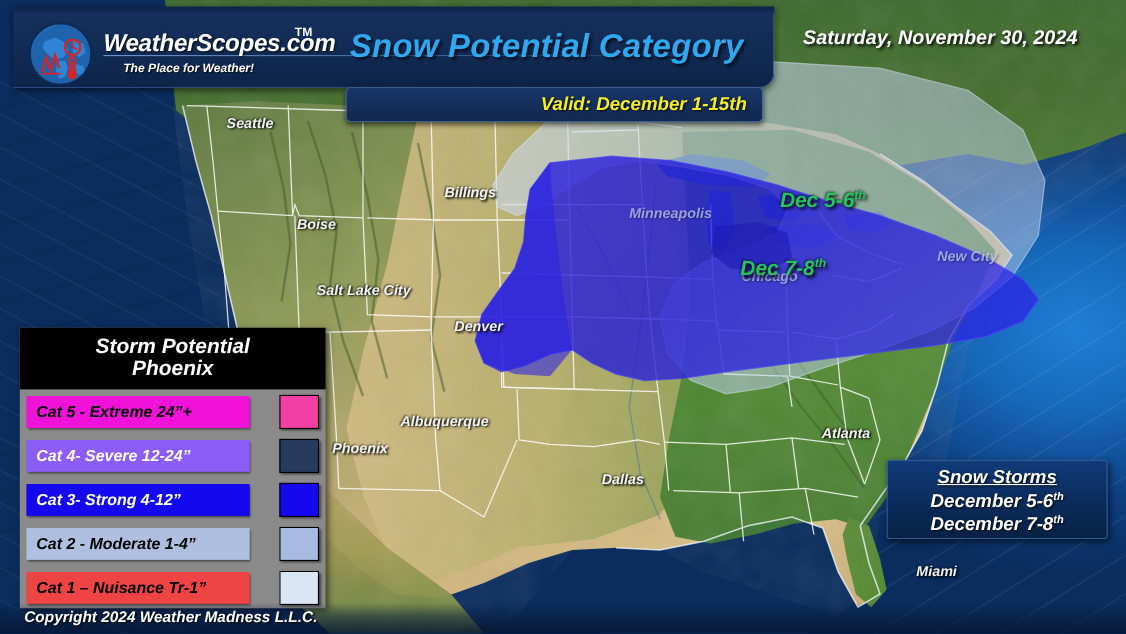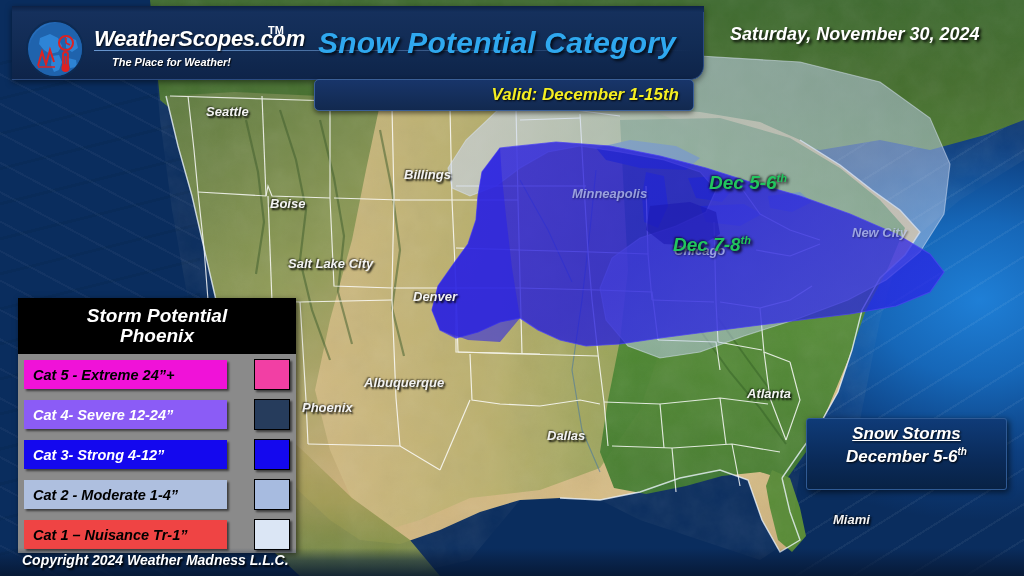--- a/index.html
+++ b/index.html
@@ -541,18 +541,21 @@
           <div class="legend-swatch" style="background: rgb(219, 230, 245);"></div>
         </div>
       </div>
   </div>
 
   <div id="storms-box">
     <div id="storms-title">Snow Storms</div>
     <div class="storms-line" id="storms-line-1">
       <span>December 5-6</span><sup>th</sup>
     </div>
+    <div class="storms-line" id="storms-line-2">
+      <span>December 7-8</span><sup>th</sup>
+    </div>
   </div>
 
   <div id="copyright-bar"></div>
   <div id="copyright-text">Copyright 2024 Weather Madness L.L.C.</div>
 
 </div>
 
 </body></html>

